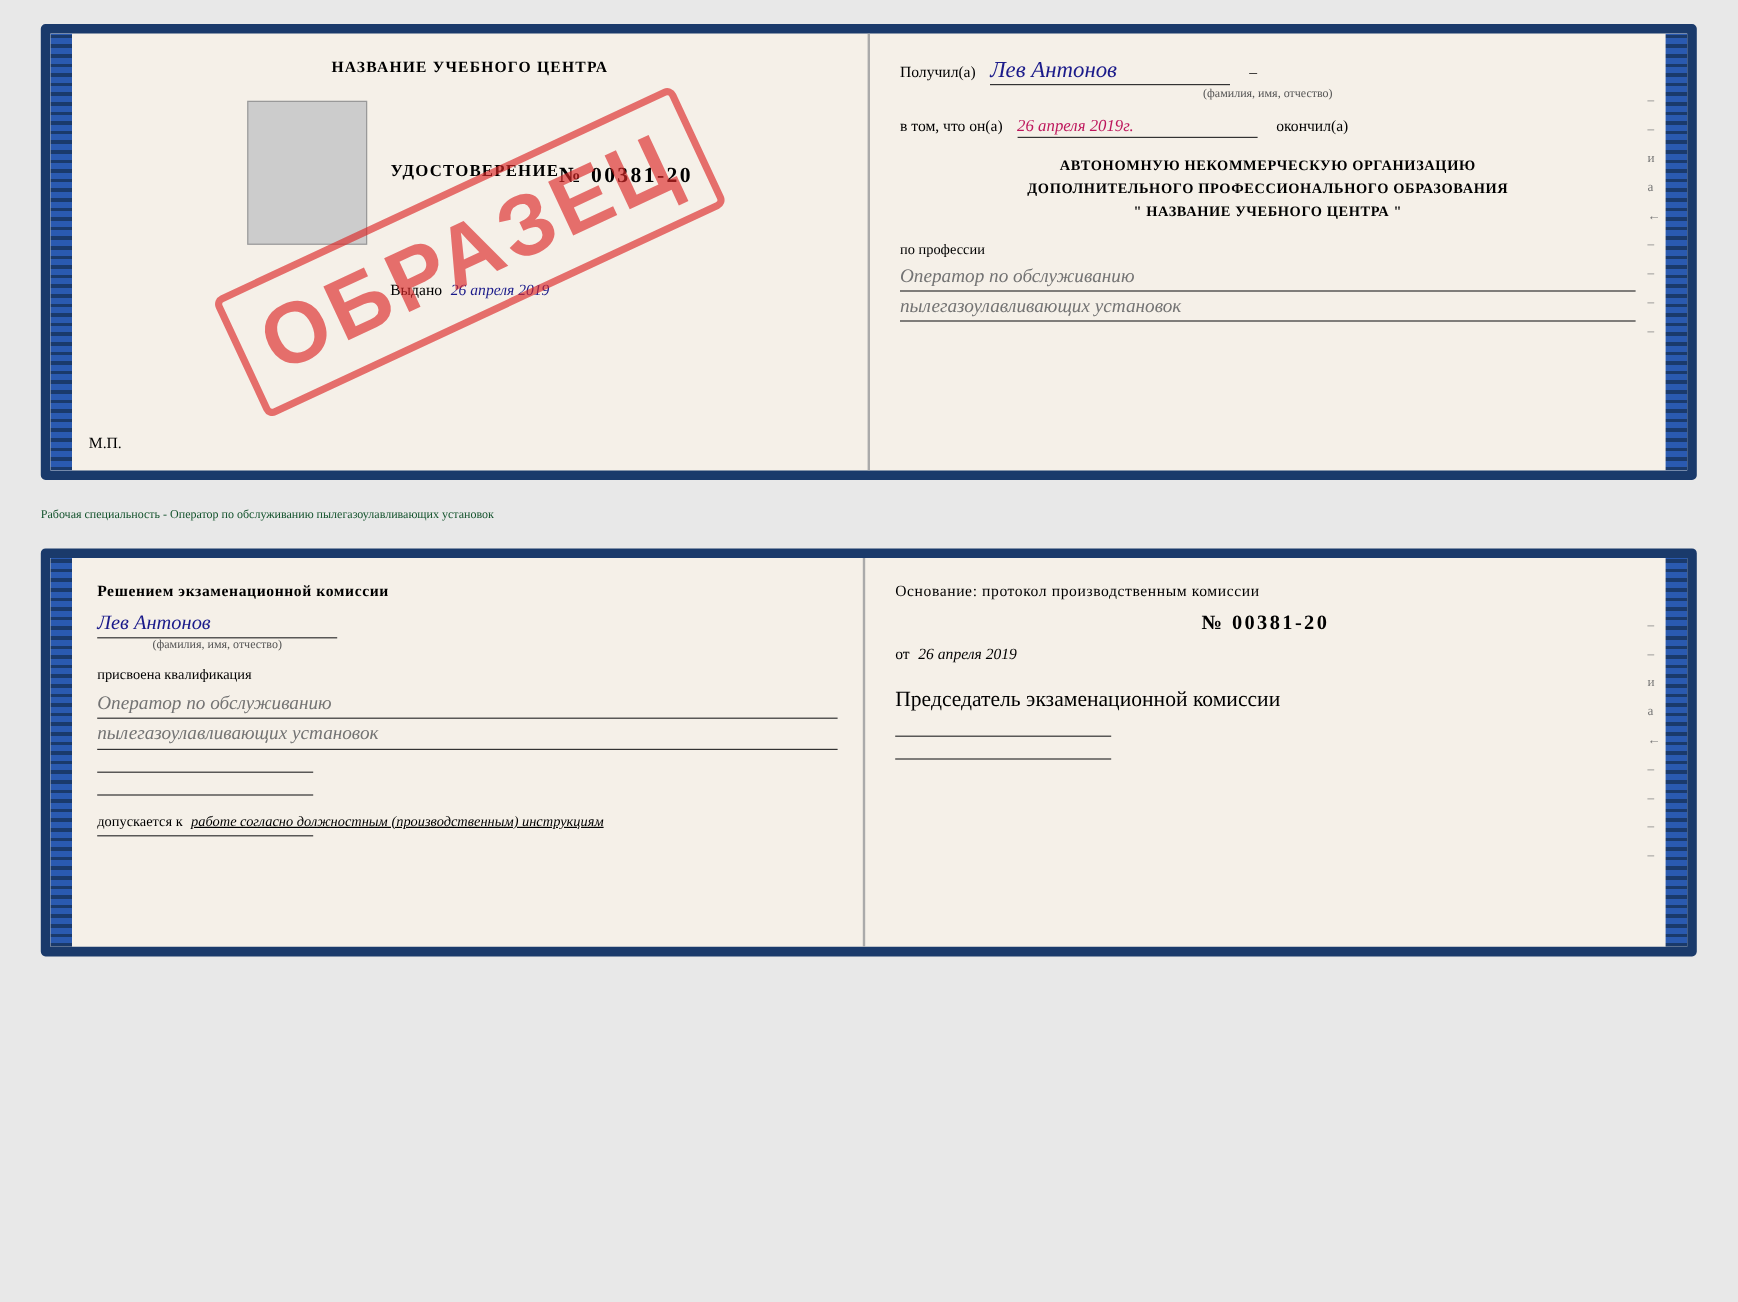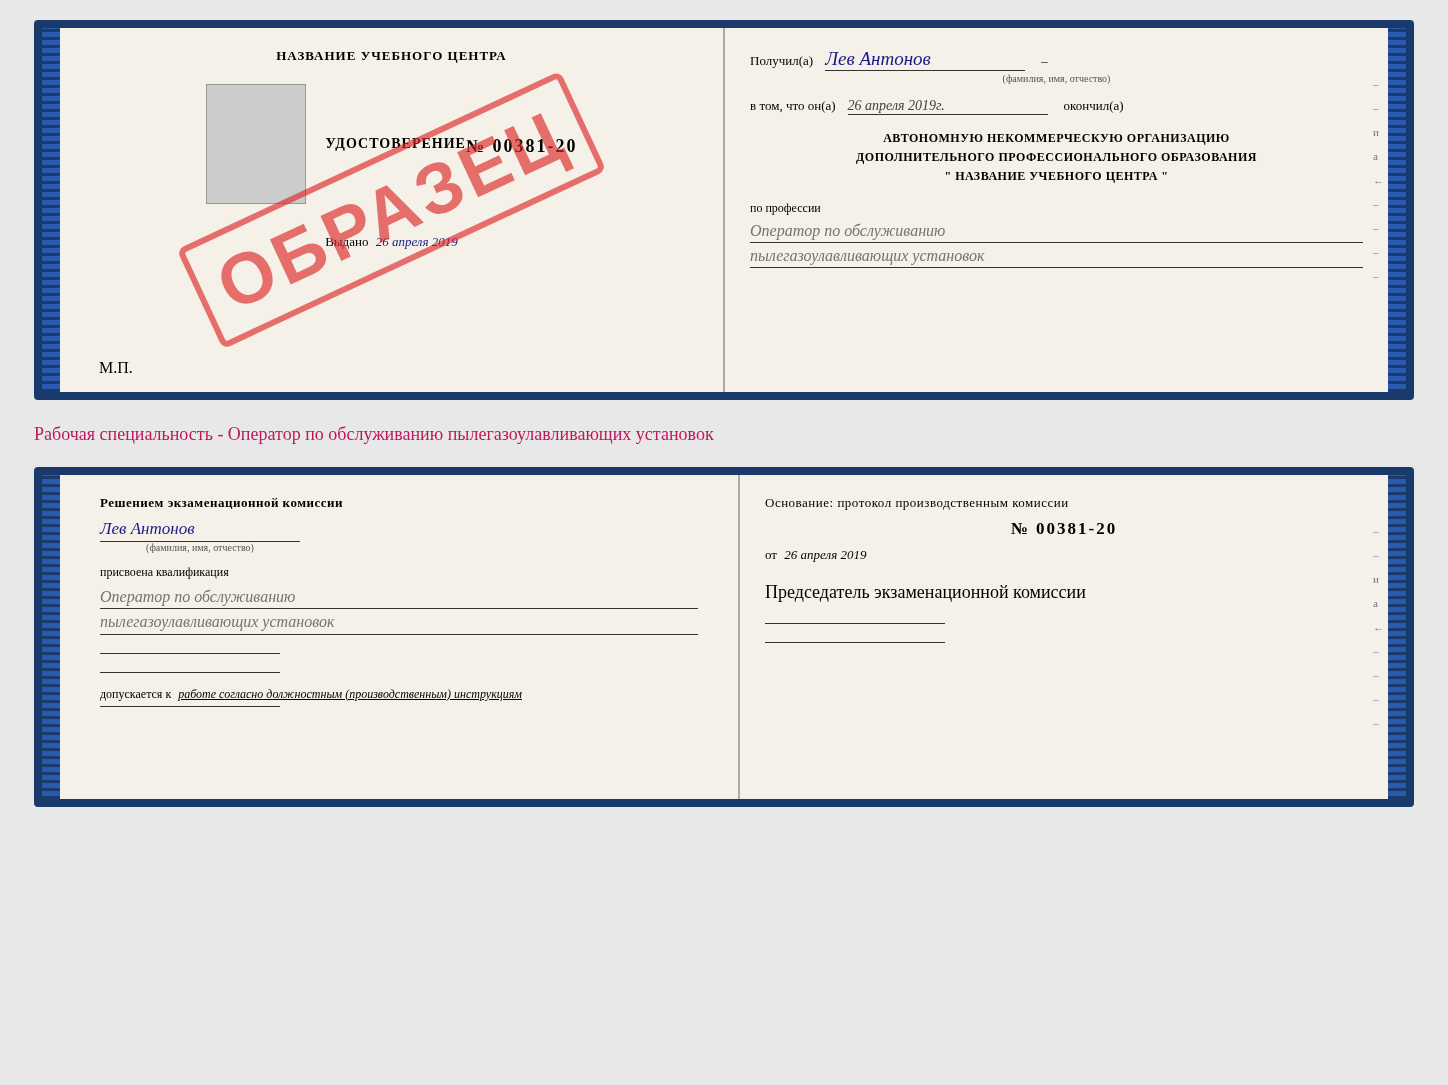--- a/index.html
+++ b/index.html
@@ -148,22 +148,22 @@
     }
 
     .vydano-line {
       margin-top: 20px;
       font-size: 13px;
     }
 
     .mp-line {
       position: absolute;
       bottom: 15px;
-      left: 39px;
-      font-size: 16px;
+      left: 14px;
+      font-size: 13px;
     }
 
     
     .right-label {
       font-size: 13px;
       margin-bottom: 4px;
     }
 
     .right-value {
       font-size: 16px;
@@ -207,39 +207,39 @@
       border-bottom: 1px solid #333;
       display: block;
       min-width: 300px;
       line-height: 1.4;
     }
 
     
     .middle-label {
       width: 100%;
       padding: 8px 0 6px 0;
-      font-size: 18px;
-      color: #be185d;
+      font-size: 10px;
+      color: #14532d;
     }
 
     
     .certificate-book-bottom {
       display: flex;
       width: 100%;
       background: #f5f0e8;
       border: 8px solid #1a3a6b;
       border-radius: 4px;
       min-height: 340px;
       position: relative;
       overflow: hidden;
     }
 
     .bottom-left {
       flex: 1;
-      padding: 20px 40px;
+      padding: 20px 21px;
       border-right: 2px solid #aaa;
       position: relative;
     }
 
     .bottom-right {
       flex: 1;
       padding: 20px 25px;
       position: relative;
     }
 
@@ -378,21 +378,21 @@
 
       <div class="section-row">
         <span class="right-label">Получил(а)</span>
         <span class="right-value" style="margin-left:8px;font-size:19px;">Лев Антонов</span>
         <span style="margin-left:12px;font-size:13px;">  –</span>
         <div class="right-sublabel">(фамилия, имя, отчество)</div>
       </div>
 
       <div class="section-row" style="margin-top:10px;">
         <span class="right-label">в том, что он(а)</span>
-        <span class="right-value" style="margin-left:8px;font-size:14px;font-style:italic;color:#404040;">26 апреля 2019г.</span>
+        <span class="right-value" style="margin-left:8px;font-size:14px;font-style:italic;color:#be185d;">26 апреля 2019г.</span>
         <span style="margin-left:12px;font-size:13px;">окончил(а)</span>
       </div>
 
       <div class="cert-org-block">
         <div>АВТОНОМНУЮ НЕКОММЕРЧЕСКУЮ ОРГАНИЗАЦИЮ</div>
         <div>ДОПОЛНИТЕЛЬНОГО ПРОФЕССИОНАЛЬНОГО ОБРАЗОВАНИЯ</div>
         <div>"  НАЗВАНИЕ УЧЕБНОГО ЦЕНТРА  "</div>
       </div>
 
       <div>

